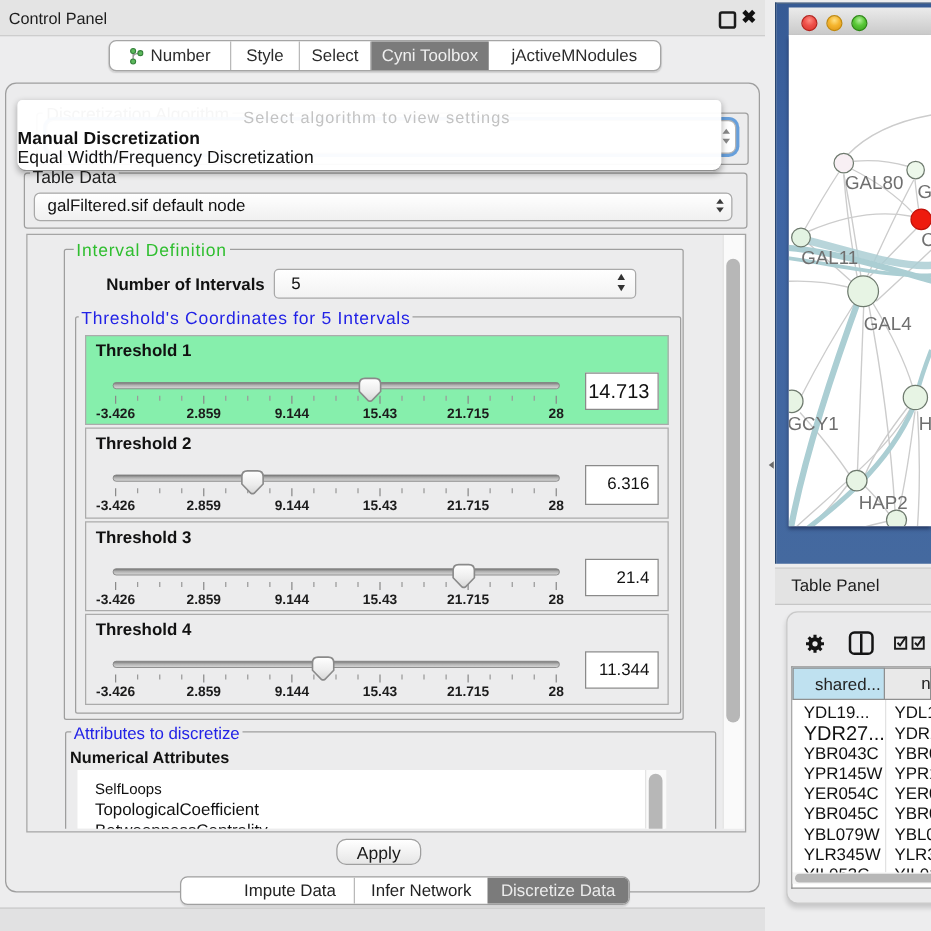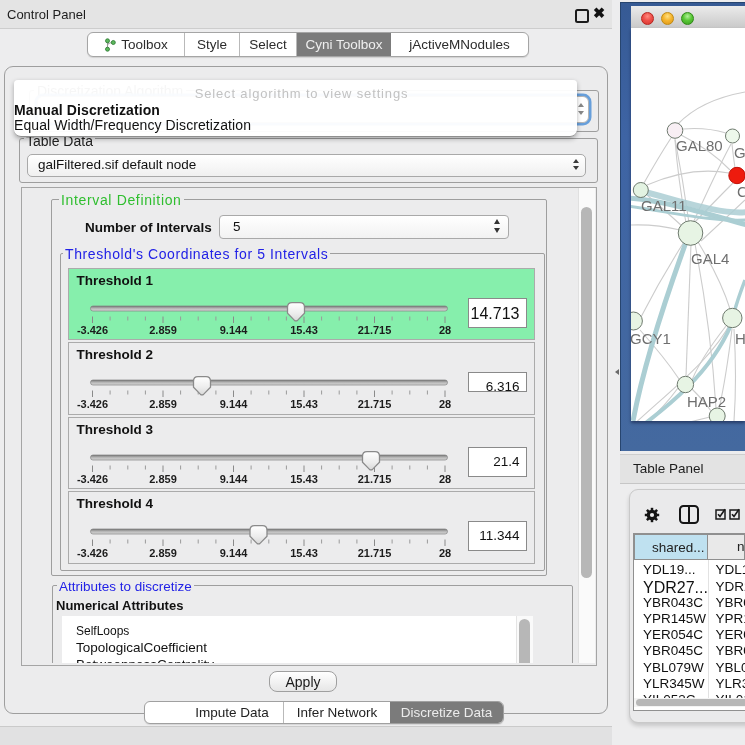--- a/index.html
+++ b/index.html
@@ -16,21 +16,21 @@
 <div class="abs" style="left:4px;top:66px;width:602px;height:646px;border:1px solid #9e9e9e;border-radius:9px;background:#ececed;"></div>
 
 <div class="abs" style="left:87px;top:32px;width:440px;height:23px;background:#fff;border:1px solid #a5a5a5;border-radius:6px;box-shadow:0 1px 1px rgba(0,0,0,0.12);overflow:hidden;display:flex;">
   <div style="width:96px;border-right:1px solid #b9b9b9;display:flex;align-items:center;justify-content:center;">
     <svg width="12" height="14" viewBox="0 0 12 14" style="margin-right:5px;">
       <path d="M 3.5,3 L 3.5,11 M 3.5,7.5 Q 3.5,5 8.5,4.5" stroke="#9a9a9a" stroke-width="1.1" fill="none"></path>
       <circle cx="3.5" cy="2.8" r="2" fill="#5cb85c" stroke="#34803a" stroke-width="0.9"></circle>
       <circle cx="3.5" cy="11.2" r="2" fill="#5cb85c" stroke="#34803a" stroke-width="0.9"></circle>
       <circle cx="9.3" cy="4.5" r="2" fill="#5cb85c" stroke="#34803a" stroke-width="0.9"></circle>
     </svg>
-    <span style="font-size:13.5px;color:#2c2c2c;">Toolbox</span>
+    <span style="font-size:13.5px;color:#2c2c2c;">Number</span>
   </div>
   <div style="width:54px;border-right:1px solid #b9b9b9;display:flex;align-items:center;justify-content:center;font-size:13.5px;color:#2c2c2c;">Style</div>
   <div style="width:56px;border-right:1px solid #b9b9b9;display:flex;align-items:center;justify-content:center;font-size:13.5px;color:#2c2c2c;">Select</div>
   <div style="width:94px;background:#7b7b7b;display:flex;align-items:center;justify-content:center;font-size:13.5px;color:#efefef;">Cyni Toolbox</div>
   <div style="flex:1;display:flex;align-items:center;justify-content:center;font-size:13.5px;color:#2c2c2c;">jActiveMNodules</div>
 </div>
 
 <div class="abs" style="left:29px;top:90px;width:568px;height:40px;border:1px solid #9e9e9e;border-radius:3px;"></div>
 <div class="abs" style="left:34px;top:83px;font-size:14px;color:#222;background:#ececed;padding:0 3px;">Discretization Algorithm</div>
 
@@ -149,21 +149,21 @@
       <line x1="358.4" y1="47.5" x2="358.4" y2="51.5" stroke="#9a9a9a" stroke-width="1"></line>
       <line x1="376.0" y1="47.5" x2="376.0" y2="54" stroke="#8a8a8a" stroke-width="1"></line>
     <text x="23.5" y="65" text-anchor="middle" font-size="11" font-weight="bold" fill="#1c1c1c" font-family="Liberation Sans, sans-serif">-3.426</text>
       <text x="94.0" y="65" text-anchor="middle" font-size="11" font-weight="bold" fill="#1c1c1c" font-family="Liberation Sans, sans-serif">2.859</text>
       <text x="164.5" y="65" text-anchor="middle" font-size="11" font-weight="bold" fill="#1c1c1c" font-family="Liberation Sans, sans-serif">9.144</text>
       <text x="235.0" y="65" text-anchor="middle" font-size="11" font-weight="bold" fill="#1c1c1c" font-family="Liberation Sans, sans-serif">15.43</text>
       <text x="305.5" y="65" text-anchor="middle" font-size="11" font-weight="bold" fill="#1c1c1c" font-family="Liberation Sans, sans-serif">21.715</text>
       <text x="376.0" y="65" text-anchor="middle" font-size="11" font-weight="bold" fill="#1c1c1c" font-family="Liberation Sans, sans-serif">28</text>
     <path d="M 124.5 41 L 124.5 38.2 Q 124.5 33.7 129.0 33.7 L 137.0 33.7 Q 141.5 33.7 141.5 38.2 L 141.5 44.2 L 134.3 51.6 Q 133.0 52.3 131.7 51.6 L 124.5 44.2 Z" fill="url(#th2)" stroke="#8a8a8a" stroke-width="1.3"></path>
   </svg>
-  <div style="position:absolute;left:399px;top:29px;width:59px;height:20px;background:#fff;border:1.5px solid #8a8a8a;box-sizing:border-box;">
+  <div style="position:absolute;left:399px;top:29px;width:59px;height:32px;background:#fff;border:1.5px solid #8a8a8a;box-sizing:border-box;">
     <div style="position:absolute;right:6px;top:6px;font-size:13.5px;color:#111;">6.316</div>
   </div>
 </div>
 <div class="abs" style="left:67.5px;top:416.5px;width:467px;height:72.5px;border:1px solid #ababab;box-sizing:border-box;background:#ececed;">
   <div style="position:absolute;left:8px;top:4px;font-size:13.5px;font-weight:bold;color:#111;">Threshold 3</div>
   <svg width="467" height="72" viewBox="0 0 467 72" style="position:absolute;left:0;top:0;">
     <defs>
         <linearGradient id="tr3" x1="0" y1="0" x2="0" y2="1">
       <stop offset="0" stop-color="#737373"></stop>
           <stop offset="0.45" stop-color="#b3b3b3"></stop>

